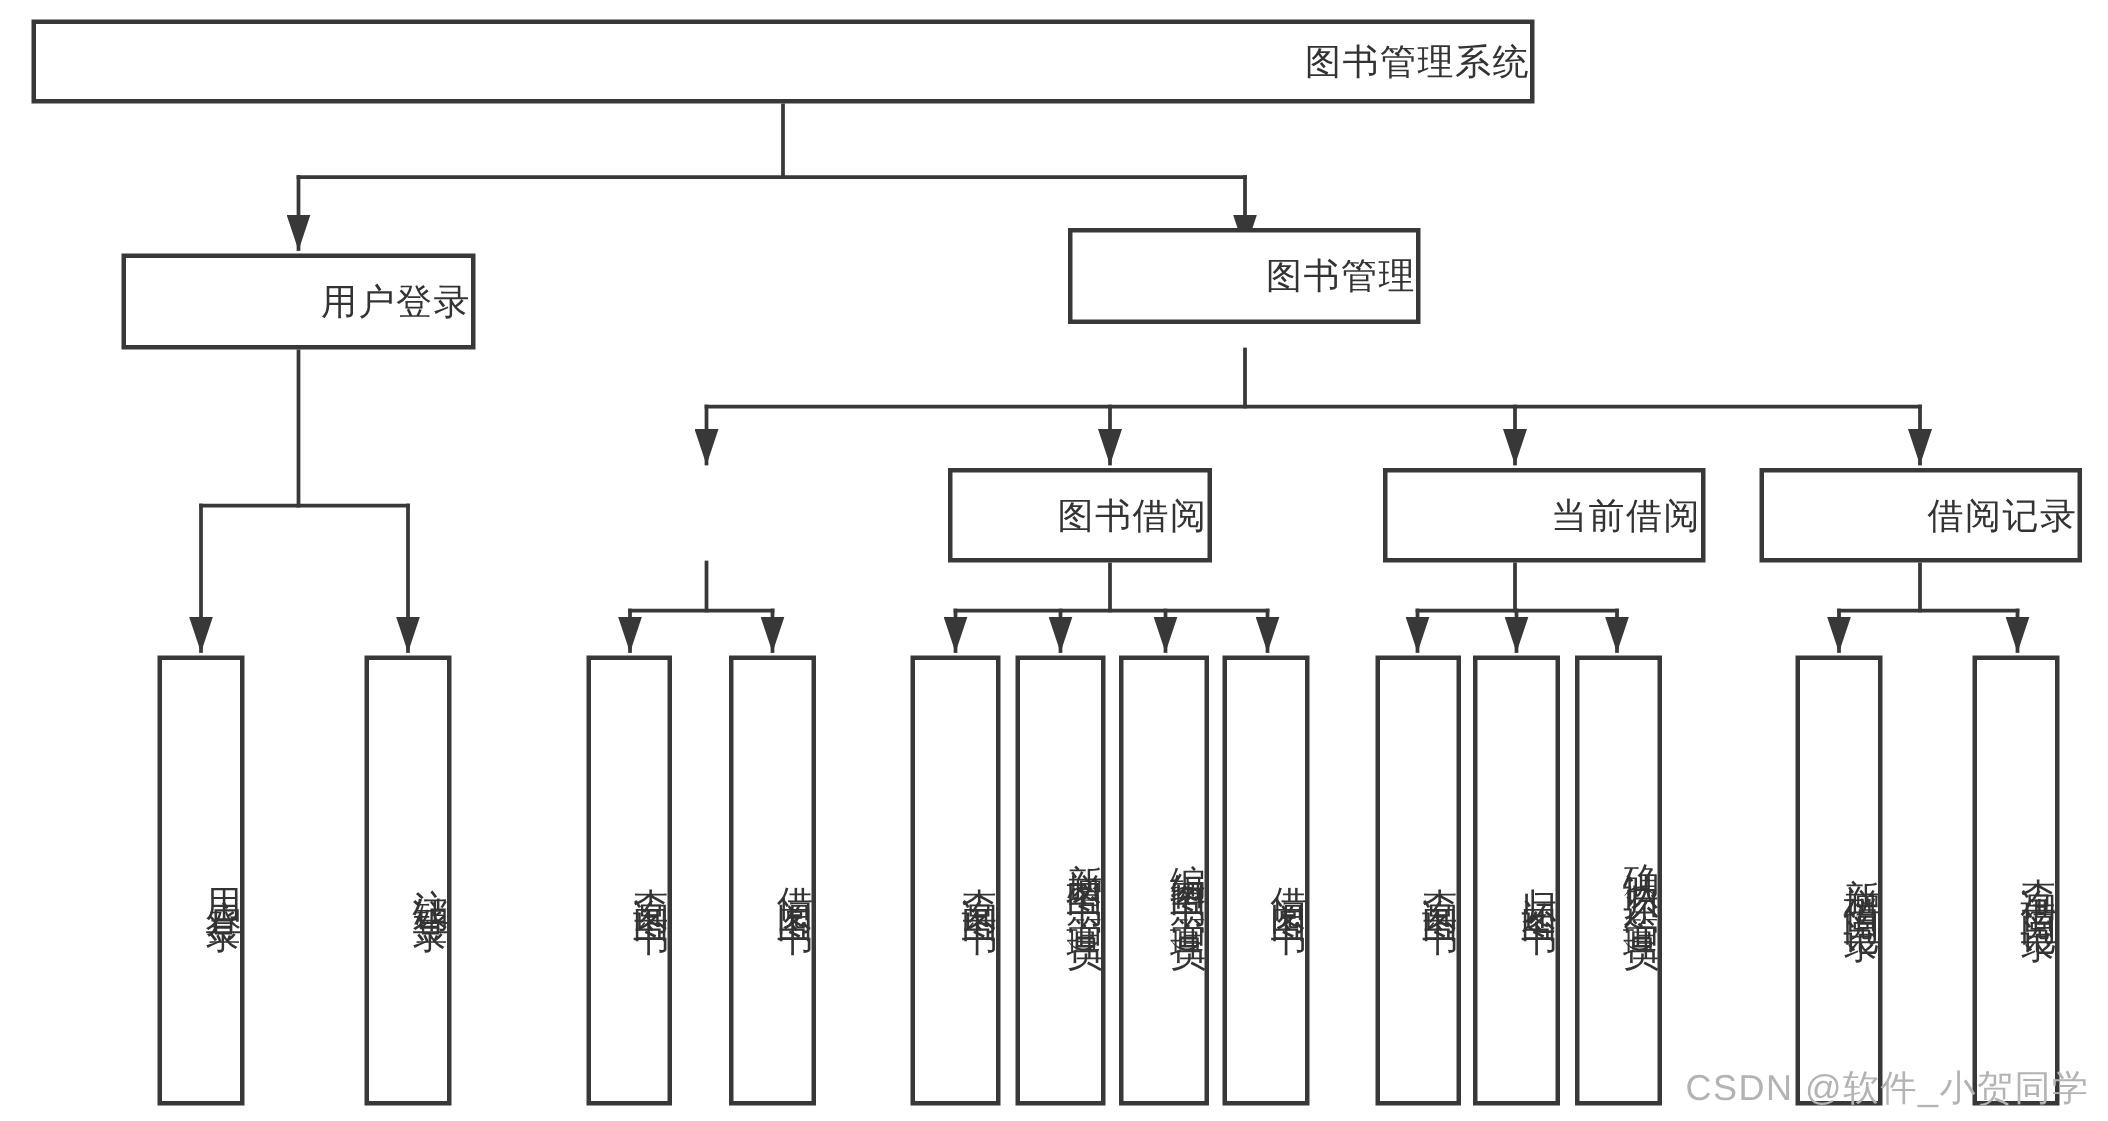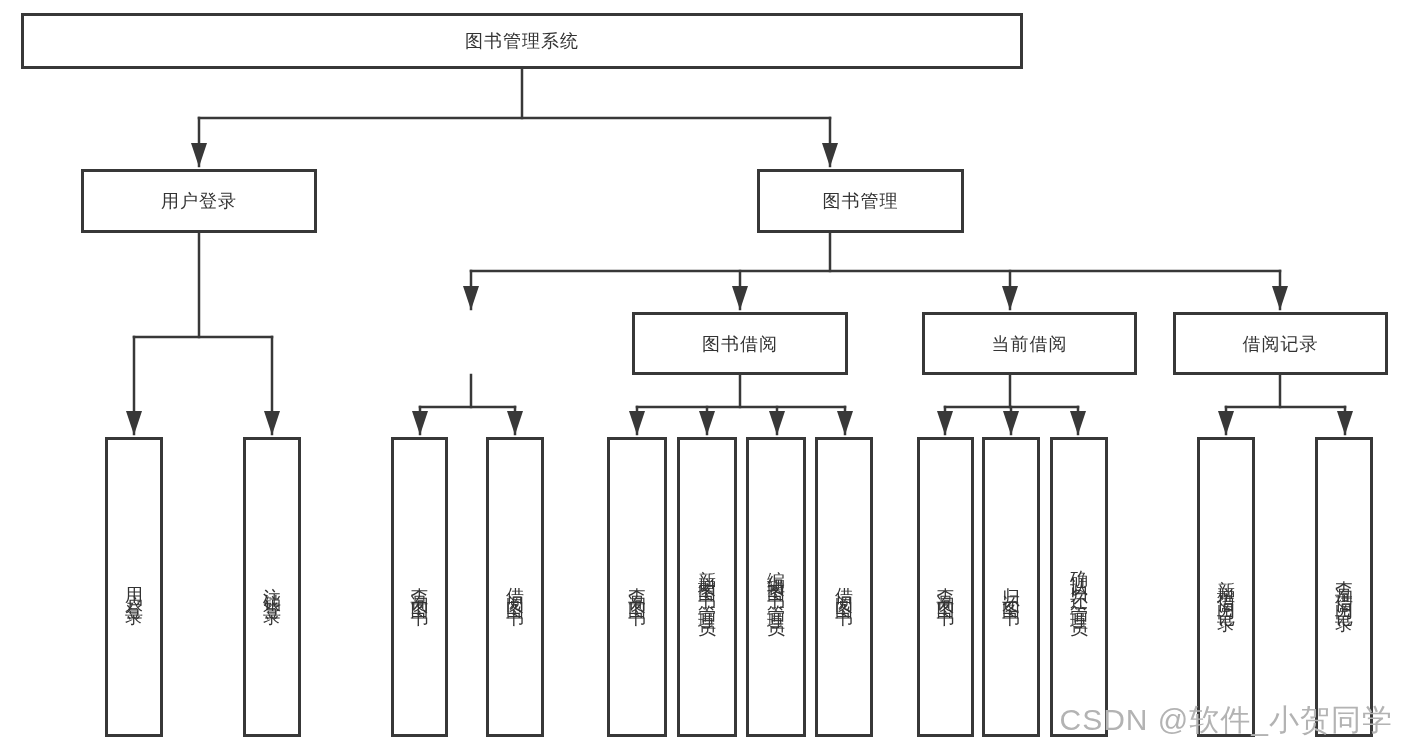--- a/index.html
+++ b/index.html
@@ -23,60 +23,60 @@
     fill: none;
     stroke-linecap: square;
   }
   .box {
     position: absolute;
     box-sizing: border-box;
     border: 3px solid #383838;
     background: #ffffff;
     display: flex;
     align-items: center;
-    justify-content: center;
+    justify-content: flex-end;
     color: #333333;
-    font-size: 18px;
+    font-size: 24px;
     z-index: 2;
     letter-spacing: 1px;
   }
   .leaf .vtext {
     writing-mode: vertical-rl;
     text-orientation: mixed;
     letter-spacing: 7px;
     line-height: 1;
     white-space: nowrap;
   }
   
   .n-root  { left: 21px;  top: 13px;  width: 1002px; height: 56px; }
   .n-login { left: 81px;  top: 169px; width: 236px;  height: 64px; }
-  .n-mgmt  { left: 712px; top: 169px; width: 207px;  height: 64px; margin-left: 45px; }
+  .n-mgmt  { left: 712px; top: 152px; width: 235px;  height: 64px; }
   .n-nb    { left: 363px; top: 312px; width: 217px;  height: 63px; }
-  .n-bb    { left: 632px; top: 312px; width: 216px;  height: 63px; }
+  .n-bb    { left: 632px; top: 312px; width: 176px;  height: 63px; }
   .n-cb    { left: 903px; top: 312px; width: 215px;  height: 63px; margin-left: 19px; }
   .n-br    { left: 1173px;top: 312px; width: 215px;  height: 63px; }
   .leaf    { top: 437px;  height: 300px; }
   .l-g1a { left: 105px;  width: 58px; }
   .l-g1b { left: 243px;  width: 58px; }
   .l-g2a { left: 391px;  width: 57px; }
   .l-g2b { left: 486px;  width: 58px; }
   .l-g3a { left: 607px;  width: 60px; }
   .l-g3b { left: 677px;  width: 60px; }
   .l-g3c { left: 746px;  width: 60px; }
   .l-g3d { left: 815px;  width: 58px; }
   .l-g4a { left: 917px;  width: 57px; }
   .l-g4b { left: 982px;  width: 58px; }
   .l-g4c { left: 1050px; width: 58px; }
   .l-g5a { left: 1197px; width: 58px; }
   .l-g5b { left: 1315px; width: 58px; }
   .watermark {
     position: absolute;
     right: 12px;
     bottom: 6px;
-    font-size: 30px;
+    font-size: 24px;
     color: #b3b3b3;
     z-index: 5;
     letter-spacing: 1px;
     white-space: nowrap;
   }
 </style>
 </head>
 <body>
 
 <div class="stage">

